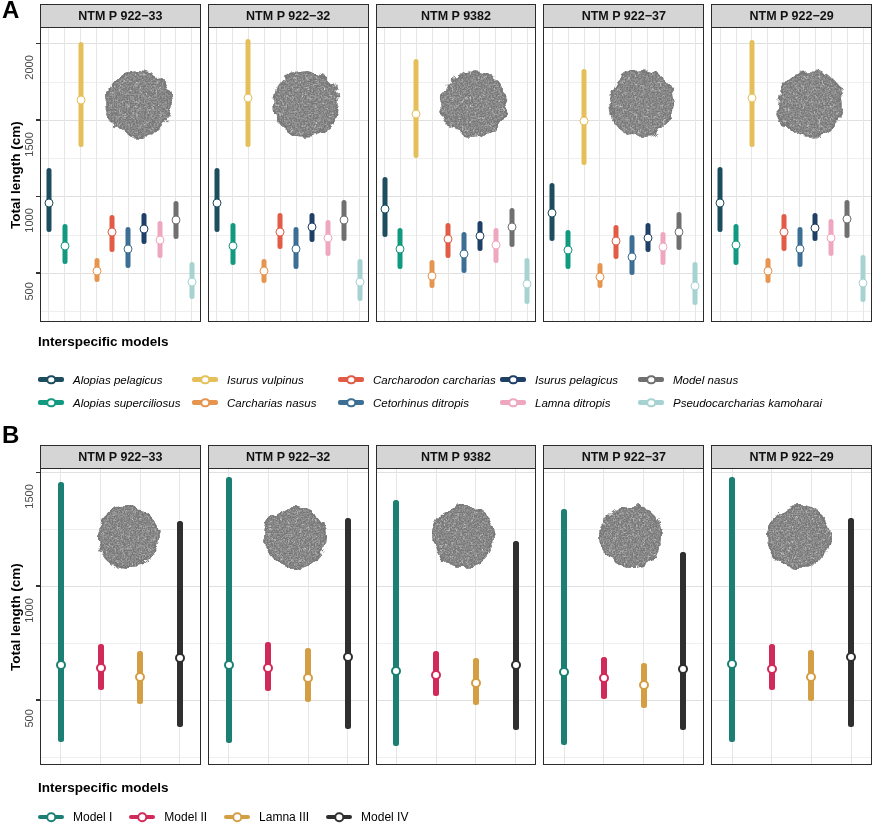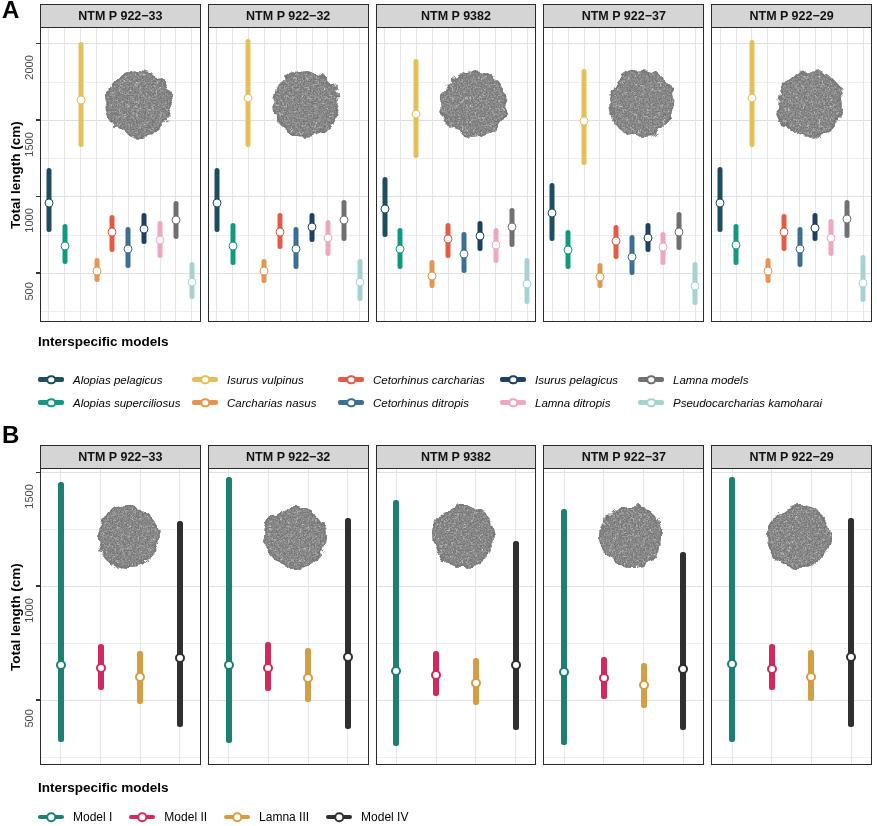--- a/index.html
+++ b/index.html
@@ -434,21 +434,21 @@
             <span class="lbar" style="background: rgb(230, 149, 78);"></span>
             <span class="ldot" style="border-color: rgb(230, 149, 78);"></span>
           </span>
           <span>Carcharias nasus</span>
         </div>
         <div class="litem">
           <span class="lkey">
             <span class="lbar" style="background: rgb(226, 91, 68);"></span>
             <span class="ldot" style="border-color: rgb(226, 91, 68);"></span>
           </span>
-          <span>Cetorhinus carcharias</span>
+          <span>Carcharodon carcharias</span>
         </div>
         <div class="litem">
           <span class="lkey">
             <span class="lbar" style="background: rgb(61, 111, 148);"></span>
             <span class="ldot" style="border-color: rgb(61, 111, 148);"></span>
           </span>
           <span>Cetorhinus ditropis</span>
         </div>
         <div class="litem">
           <span class="lkey">
@@ -462,21 +462,21 @@
             <span class="lbar" style="background: rgb(239, 166, 191);"></span>
             <span class="ldot" style="border-color: rgb(239, 166, 191);"></span>
           </span>
           <span>Lamna ditropis</span>
         </div>
         <div class="litem">
           <span class="lkey">
             <span class="lbar" style="background: rgb(112, 112, 112);"></span>
             <span class="ldot" style="border-color: rgb(112, 112, 112);"></span>
           </span>
-          <span>Lamna models</span>
+          <span>Model nasus</span>
         </div>
         <div class="litem">
           <span class="lkey">
             <span class="lbar" style="background: rgb(166, 211, 210);"></span>
             <span class="ldot" style="border-color: rgb(166, 211, 210);"></span>
           </span>
           <span>Pseudocarcharias kamoharai</span>
         </div>
       </div>
   </div>

